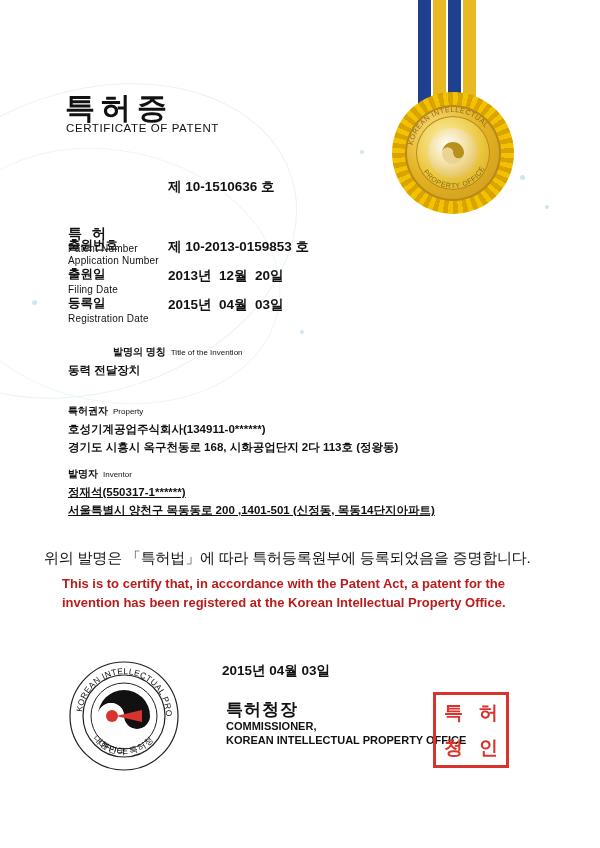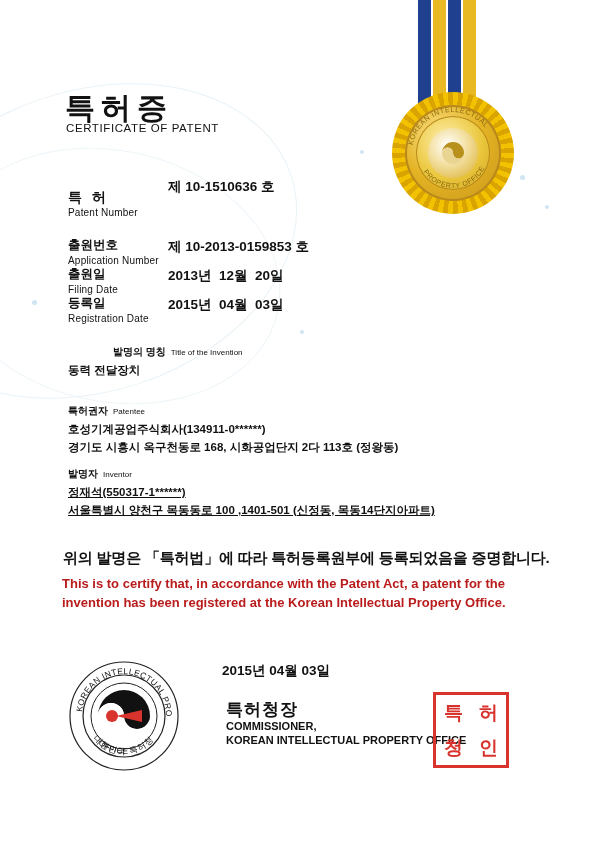--- a/index.html
+++ b/index.html
@@ -125,20 +125,21 @@
   }
   .field .lbl-ko {
     font-size: 12.5px;
     font-weight: bold;
     color: #111;
     line-height: 1.1;
   }
   .field .lbl-ko.big {
     font-size: 14px;
     letter-spacing: 3px;
+    margin-top: 36px;
   }
   .field .lbl-en {
     font-size: 10px;
     color: #111;
     margin-top: 2px;
     letter-spacing: 0.2px;
   }
   .val {
     position: absolute;
     left: 168px;
@@ -158,23 +159,23 @@
   .sec-body {
     position: absolute;
     left: 68px;
     font-size: 11.5px;
     font-weight: bold;
     color: #111;
     line-height: 1.55;
   }
   .statement-ko {
     position: absolute;
-    left: 63px; top: 549px;
+    left: 44px; top: 549px;
     font-size: 15px;
-    font-weight: bold;
+    font-weight: normal;
     color: #111;
     letter-spacing: -0.2px;
   }
   .statement-en {
     position: absolute;
     left: 62px; top: 575px;
     width: 470px;
     font-size: 13px;
     font-weight: bold;
     color: #b91c1c;
@@ -306,33 +307,33 @@
   <div class="val" style="top:296px;">2015년  04월  03일</div>
 
   <div class="sec-head" style="top:345px;margin-left:45px;">
     <span class="ko">발명의 명칭</span><span class="en">Title of the Invention</span>
   </div>
   <div class="sec-body" style="top:362px;">
     <div>동력 전달장치</div>
   </div>
 
   <div class="sec-head" style="top:404px;">
-    <span class="ko">특허권자</span><span class="en">Patentee</span>
+    <span class="ko">특허권자</span><span class="en">Property</span>
   </div>
   <div class="sec-body" style="top:421px;">
     <div>호성기계공업주식회사(134911-0******)</div>
     <div>경기도 시흥시 옥구천동로 168, 시화공업단지 2다 113호 (정왕동)</div>
   </div>
 
   <div class="sec-head" style="top:467px;">
     <span class="ko">발명자</span><span class="en">Inventor</span>
   </div>
   <div class="sec-body" style="top:484px;text-decoration:underline;">
     <div>정재석(550317-1******)</div>
-    <div>서울특별시 양천구 목동동로 100 ,1401-501 (신정동, 목동14단지아파트)</div>
+    <div>서울특별시 양천구 목동동로 200 ,1401-501 (신정동, 목동14단지아파트)</div>
   </div>
 
   <div class="statement-ko">위의 발명은 「특허법」에 따라 특허등록원부에 등록되었음을 증명합니다.</div>
   <div class="statement-en">This is to certify that, in accordance with the Patent Act, a patent for the invention has been registered at the Korean Intellectual Property Office.</div>
 
   <div class="issue-date">2015년  04월  03일</div>
 
   <div class="emblem">
     <svg width="112" height="112" viewBox="0 0 112 112" aria-hidden="true">
       <defs>

